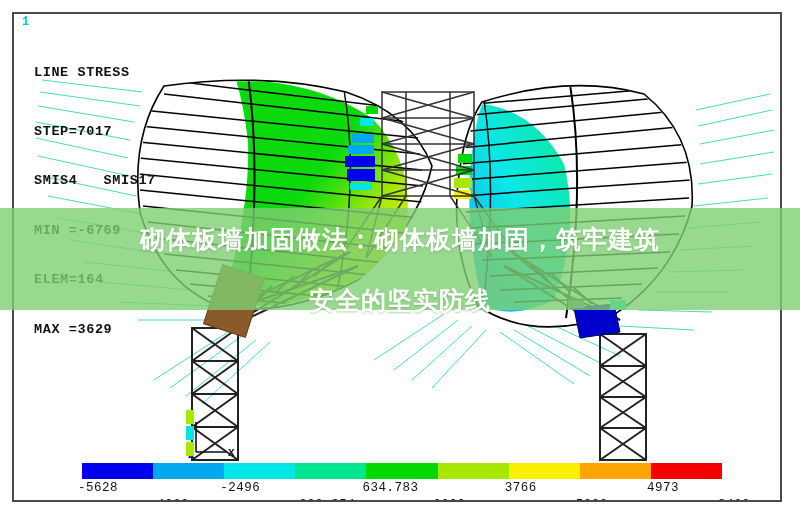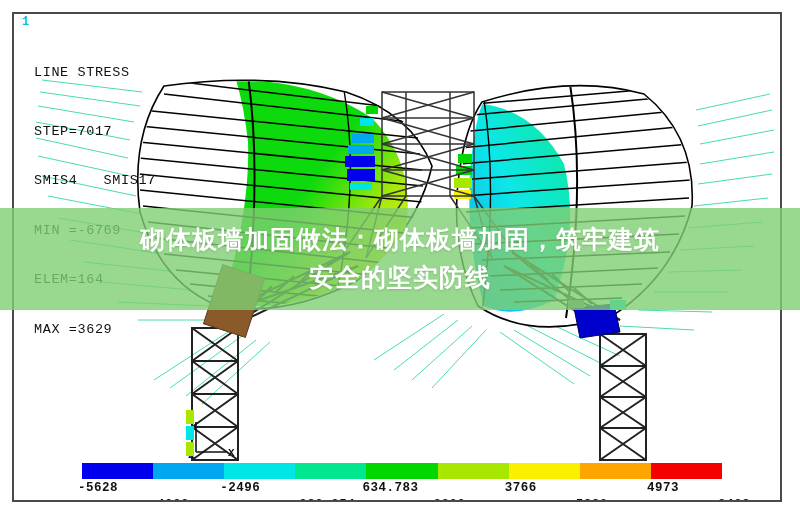--- a/index.html
+++ b/index.html
@@ -19,49 +19,50 @@
   }
   .win-id{
     position:absolute;left:8px;top:2px;
     color:#00c8d7;font-family:"Liberation Mono", monospace;
     font-size:12px;font-weight:bold;line-height:12px;
   }
   
   .hdr{
     position:absolute;left:20px;top:18px;
     font-family:"Liberation Mono", monospace;
-    font-size:13.5px;font-weight:normal;color:#111111;
+    font-size:13.5px;font-weight:bold;color:#111111;
     letter-spacing:.6px;line-height:16.5px;white-space:pre;
   }
   .hdr .title{display:block;margin-bottom:9px;}
   .hdr .ln{display:block;}
   
   .model{position:absolute;left:0;top:0;width:766px;height:486px;}
   
   .cbar-wrap{position:absolute;left:68px;top:449px;width:640px;height:16px;}
   .cbar{display:flex;width:640px;height:16px;}
   .cbar span{display:block;height:16px;flex:1 1 auto;}
   .cb-labels{position:absolute;left:0;top:449px;width:766px;height:40px;
-    font-family:"Liberation Mono", monospace;font-size:12.5px;font-weight:bold;
+    font-family:"Liberation Mono", monospace;font-size:12.5px;font-weight:normal;
     color:#111;letter-spacing:.5px;}
   .cb-labels .lab{position:absolute;white-space:nowrap;}
   .cb-labels .row-a{top:18px;}
   .cb-labels .row-b{top:35px;}
   
   .caption-band{
     position:absolute;left:0;top:208px;width:800px;height:102px;
     background:rgba(128,206,115,.80);
     display:flex;flex-direction:column;align-items:center;justify-content:center;
     z-index:30;
   }
   .caption-band .cap-line{
     color:#ffffff;font-weight:bold;font-size:25px;line-height:38px;
     letter-spacing:1px;white-space:nowrap;
     font-family:"DejaVu Sans","Liberation Sans",sans-serif;
     text-shadow:0 1px 2px rgba(90,150,80,.45);
+    margin-top:23px;
   }
 </style>
 </head>
 <body>
 
 <div id="stage">
 
   <div class="plot-frame">
 
     <div class="win-id">1</div>

